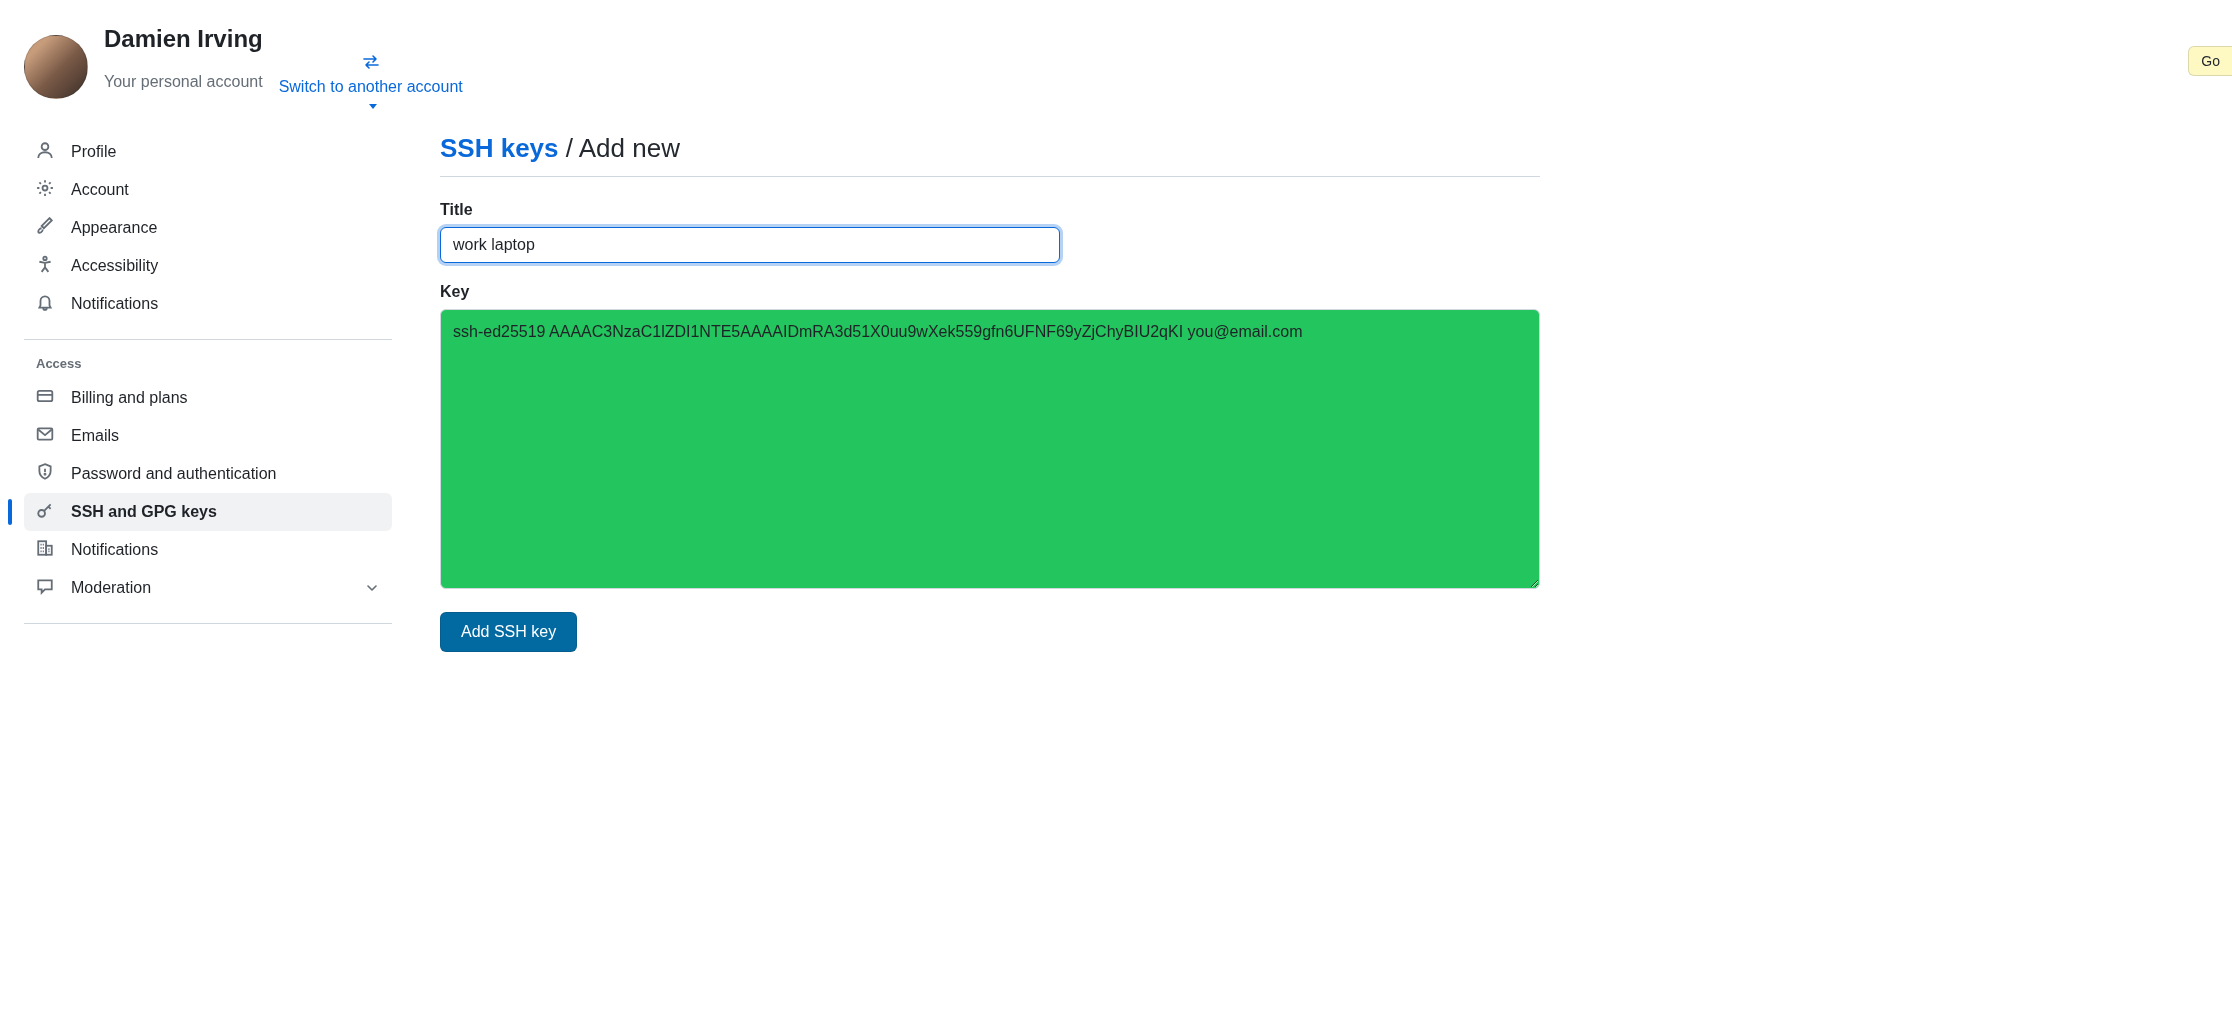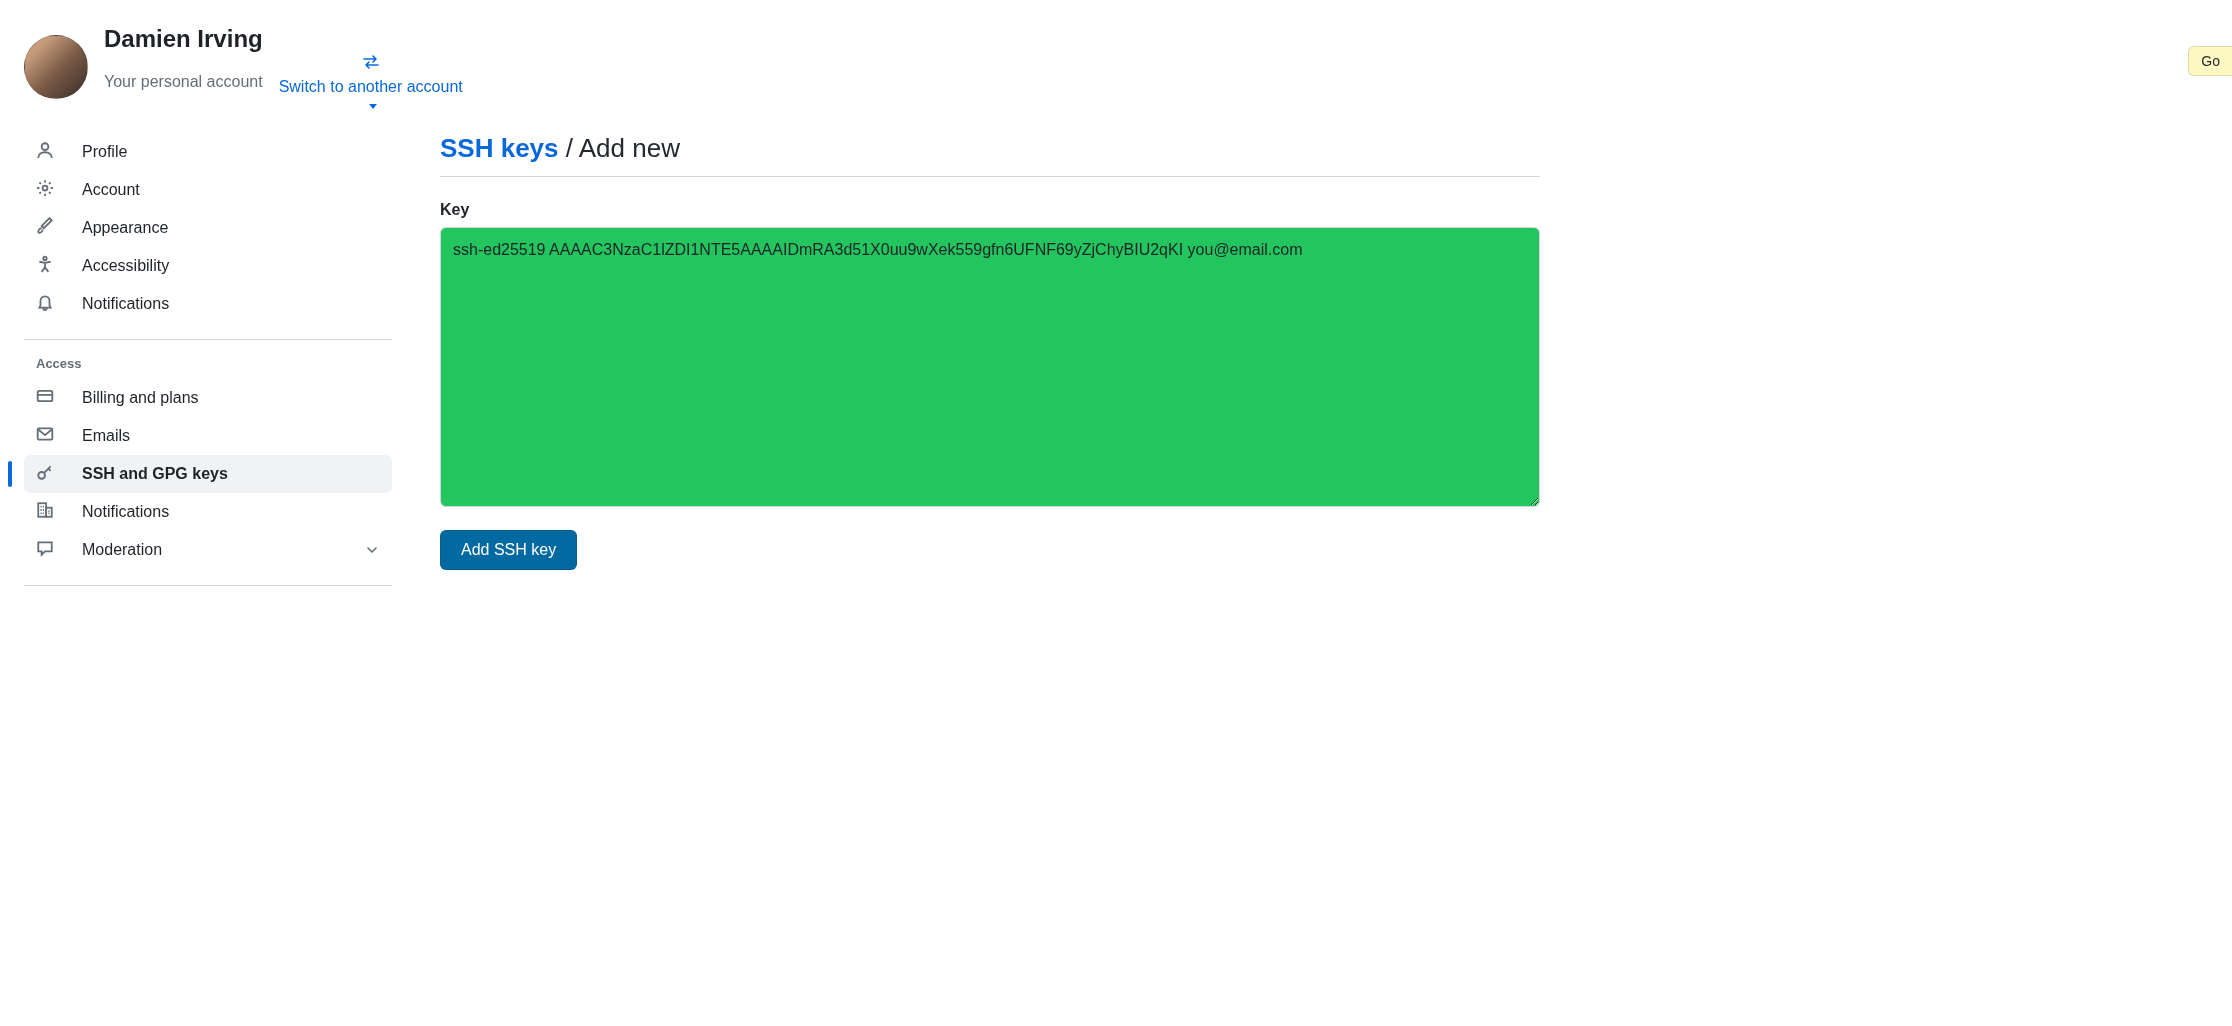--- a/index.html
+++ b/index.html
@@ -69,21 +69,21 @@
       gap: 48px;
     }
     .sidebar {
       width: 368px;
       flex-shrink: 0;
     }
     .nav-list { list-style: none; }
     .nav-item {
       display: flex;
       align-items: center;
-      gap: 28px;
+      gap: 17px;
       padding: 8px 12px;
       border-radius: 6px;
       cursor: pointer;
       color: #1f2328;
       font-size: 16px;
       position: relative;
     }
     .nav-item.selected {
       background: rgba(208,215,222,0.32);
       font-weight: 600;
@@ -260,20 +260,28 @@
               </svg></span>
             <span>Billing and plans</span>
           </li>
           <li class="nav-item">
             <span><svg class="nav-icon" viewBox="0 0 16 16">
                 <rect x="1.5" y="3" width="13" height="10" rx="1"></rect>
                 <path d="M2 4l6 5 6-5"></path>
               </svg></span>
             <span>Emails</span>
           </li>
+          <li class="nav-item">
+            <span><svg class="nav-icon" viewBox="0 0 16 16">
+                <path d="M8 1l5 2v4c0 4-3 6-5 7-2-1-5-3-5-7V3l5-2z"></path>
+                <path d="M8 5v3"></path>
+                <circle cx="8" cy="10" r="0.5" fill="currentColor"></circle>
+              </svg></span>
+            <span>Password and authentication</span>
+          </li>
           <li class="nav-item selected">
             <span><svg class="nav-icon" viewBox="0 0 16 16">
                 <circle cx="5" cy="11" r="3"></circle>
                 <path d="M7 9l6-6M11 5l2 2"></path>
               </svg></span>
             <span>SSH and GPG keys</span>
           </li>
           <li class="nav-item">
             <span><svg class="nav-icon" viewBox="0 0 16 16">
                 <rect x="2" y="2" width="7" height="12"></rect>
@@ -294,20 +302,24 @@
         </ul>
       <hr class="nav-divider">
     </nav>
 
     <main class="main">
       <h2 class="page-title">
         <a>SSH keys</a>
         <span class="sep"> / </span><span>Add new</span>
       </h2>
 
+      <div class="form-group">
+        <label class="form-label">Title</label>
+        <input class="text-input" type="text" value="work laptop" style="">
+      </div>
 
       <div class="form-group">
         <label class="form-label">Key</label>
         <textarea class="textarea" id="key-textarea" style="">ssh-ed25519 AAAAC3NzaC1lZDI1NTE5AAAAIDmRA3d51X0uu9wXek559gfn6UFNF69yZjChyBIU2qKI you@email.com</textarea>
       </div>
 
       <button class="submit-btn">Add SSH key</button>
     </main>
   </div>
 </div>

